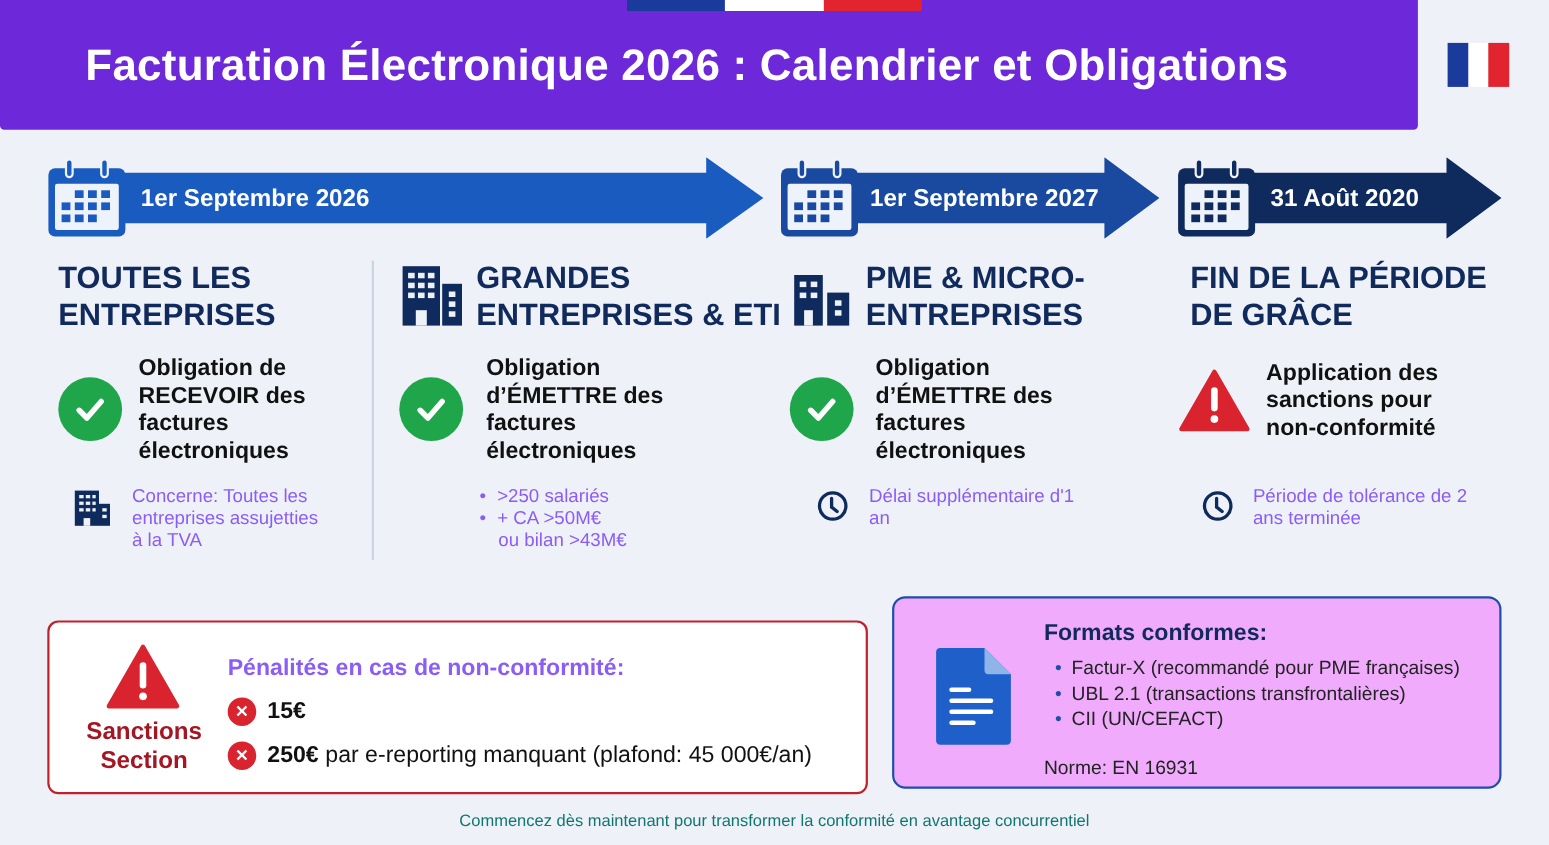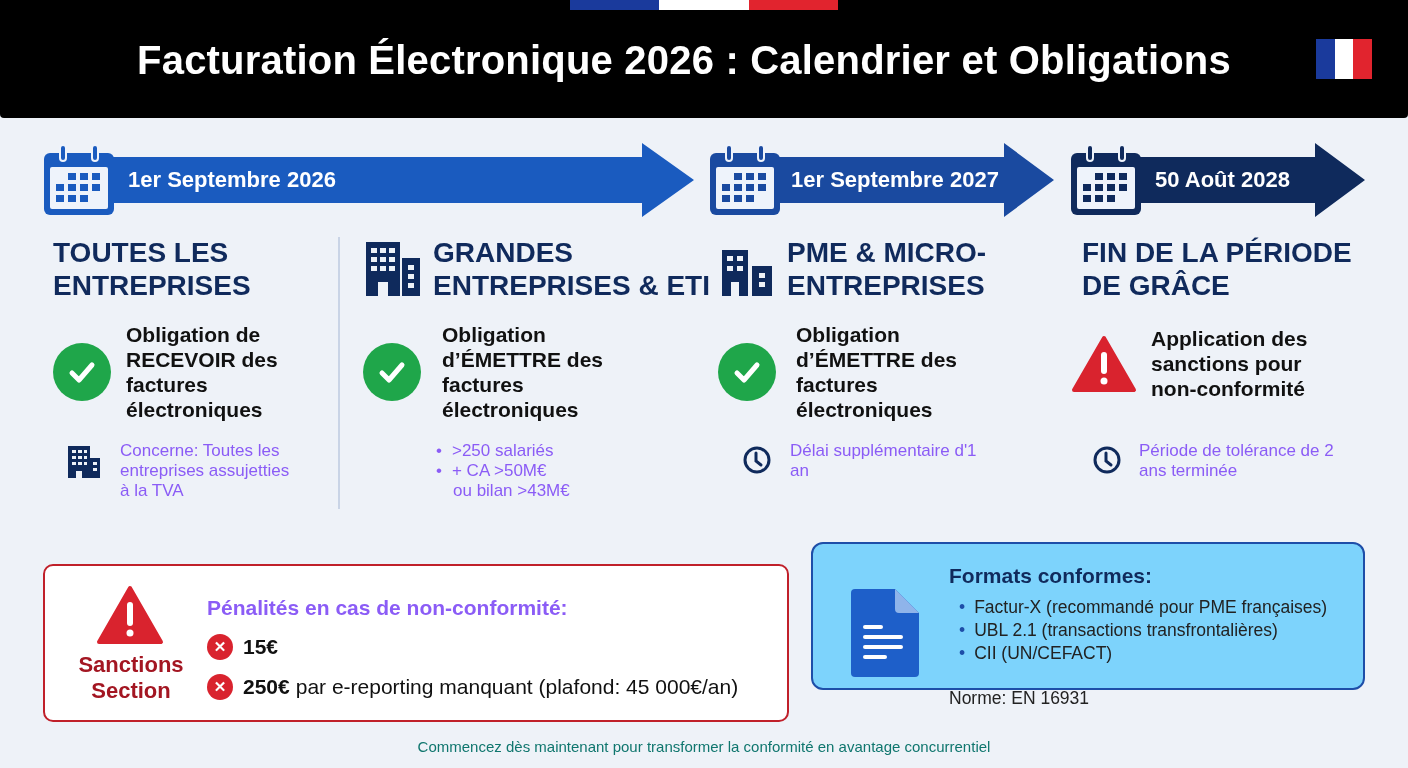--- a/index.html
+++ b/index.html
@@ -1,19 +1,19 @@
 <!DOCTYPE html>
 <html><head>
 <meta charset="utf-8">
 <style>
   * { box-sizing: border-box; margin: 0; padding: 0; }
   html, body { width: 1408px; height: 768px; overflow: hidden; }
   body { background: #eef2f8; font-family: "Liberation Sans", sans-serif; position: relative; color: #111; }
 
-  .header { position: absolute; left: 0; top: 0; width: 1408px; height: 118px; background: #000000; border-radius: 0 0 4px 4px; }
+  .header { position: absolute; left: 0; top: 0; width: 1289px; height: 118px; background: #6d28d9; border-radius: 0 0 4px 4px; }
   .top-stripe { position: absolute; left: 570px; top: 0; height: 10px; width: 268px; display: flex; }
   .top-stripe span { flex: 1; }
   .title { position: absolute; left: 0; right: 0; top: 38px; text-align: center; color: #fff; font-weight: 700; font-size: 40px; letter-spacing: 0.2px; padding-right: 40px; }
   .flag { position: absolute; left: 1316px; top: 39px; width: 56px; height: 40px; display: flex; }
   .flag span { flex: 1; }
 
   .arrow { position: absolute; top: 143px; height: 74px; }
   .arrow svg { position: absolute; left: 0; top: 0; }
   .arrow .label { position: absolute; top: 24px; color: #fff; font-weight: 700; font-size: 22px; white-space: nowrap; }
 
@@ -27,21 +27,21 @@
   .sub { position: absolute; font-size: 17px; color: #8b5cf6; line-height: 20px; }
   .divider { position: absolute; left: 338px; top: 237px; width: 2px; height: 272px; background: #c9d4e6; }
 
   .sanctions { position: absolute; left: 43px; top: 564px; width: 746px; height: 158px; background: #fff; border: 2.5px solid #c0202a; border-radius: 10px; }
   .sanctions-label { position: absolute; left: 18px; top: 86px; width: 136px; text-align: center; color: #a31622; font-weight: 700; font-size: 22px; line-height: 26px; }
   .pen-title { position: absolute; left: 162px; top: 30px; color: #8b5cf6; font-weight: 700; font-size: 21px; }
   .pen-item { position: absolute; left: 162px; display: flex; align-items: center; font-size: 21px; color: #111; white-space: nowrap; }
   .xmark { width: 26px; height: 26px; border-radius: 50%; background: #d9232e; color: #fff; display: inline-flex; align-items: center; justify-content: center; font-size: 15px; font-weight: 700; margin-right: 10px; }
   .pen-item b { font-weight: 700; margin-right: 6px; }
 
-  .formats { position: absolute; left: 811px; top: 542px; width: 554px; height: 148px; background: #7dd3fc; border: 2.5px solid #1e4ea8; border-radius: 12px; }
+  .formats { position: absolute; left: 811px; top: 542px; width: 554px; height: 175px; background: #f0abfc; border: 2.5px solid #1e4ea8; border-radius: 12px; }
   .fmt-title { position: absolute; left: 136px; top: 20px; color: #102a5c; font-weight: 700; font-size: 21px; }
   .fmt-list { position: absolute; left: 146px; top: 52px; list-style: none; }
   .fmt-list li { font-size: 17.5px; color: #222; line-height: 23px; white-space: nowrap; }
   .fmt-list li::before { content: "•"; color: #1e4ea8; margin-right: 9px; }
   .fmt-norm { position: absolute; left: 136px; top: 144px; font-size: 17.5px; color: #222; }
 
   .footer { position: absolute; left: 0; right: 0; top: 738px; text-align: center; color: #0f766e; font-size: 15px; }
 </style>
 </head>
 <body>
@@ -125,21 +125,21 @@
         <rect x="50" y="30" width="8" height="7"></rect>
       <rect x="14" y="41" width="8" height="7"></rect>
         <rect x="26" y="41" width="8" height="7"></rect>
         <rect x="38" y="41" width="8" height="7"></rect>
         <rect x="50" y="41" width="8" height="7"></rect>
       <rect x="14" y="52" width="8" height="7"></rect>
         <rect x="26" y="52" width="8" height="7"></rect>
         <rect x="38" y="52" width="8" height="7"></rect>
     </g>
   </svg>
-  <span class="label" style="left:86px;">50 Août 2028</span>
+  <span class="label" style="left:86px;">31 Août 2020</span>
 </div>
 
 <div class="col" style="left:53px;width:280px;">
   <div class="col-head">
     <div>TOUTES LES</div>
     <div>ENTREPRISES</div>
   </div>
 </div>
 <div class="ob-row" style="left:53px;top:322px;">
   <div class="check">

